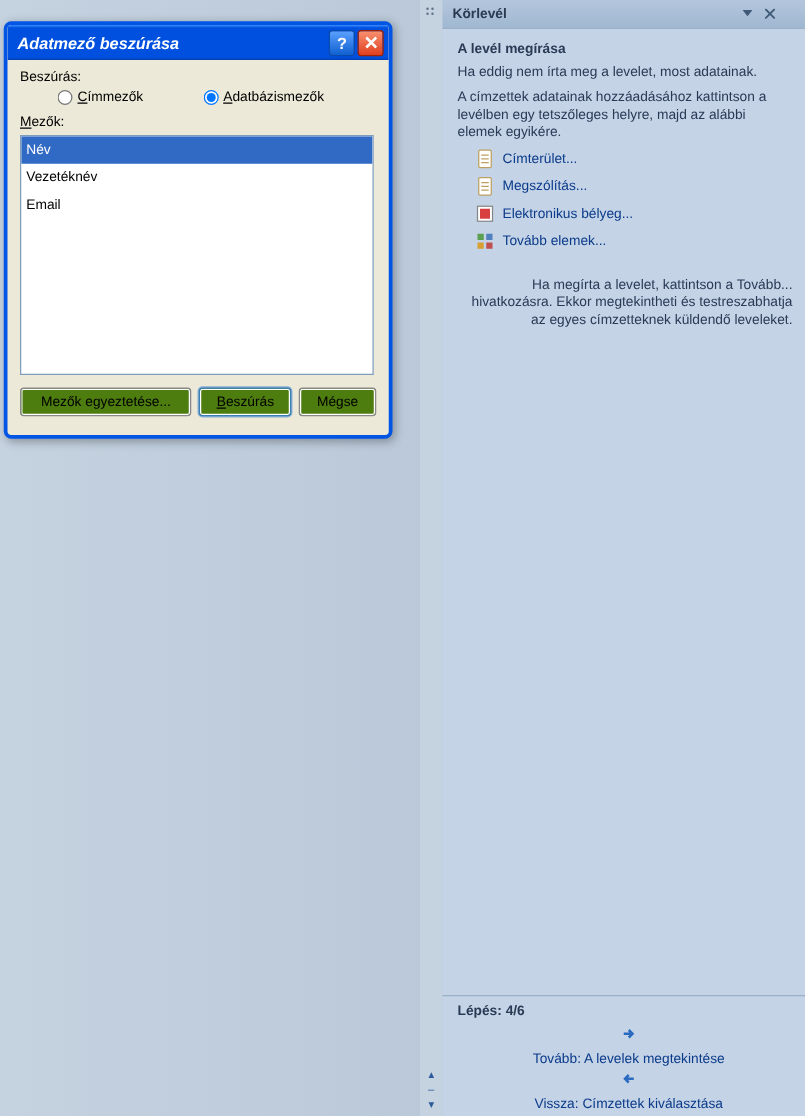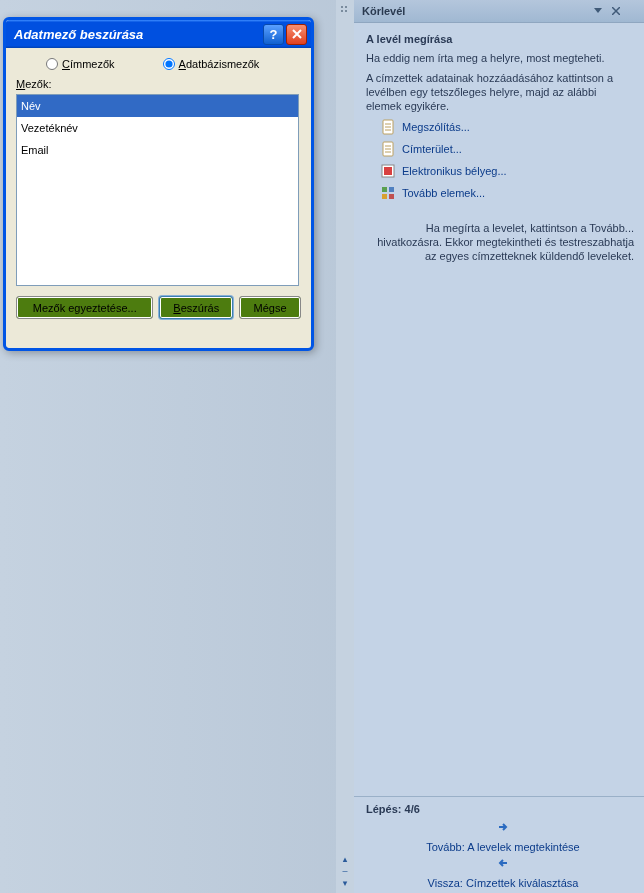--- a/index.html
+++ b/index.html
@@ -262,20 +262,21 @@
       <div class="titlebar">
         <span class="titlebar-title">Adatmező beszúrása</span>
         <div class="titlebar-btn help-btn">?</div>
         <div class="titlebar-btn close-btn">
           <svg width="10" height="10" viewBox="0 0 10 10">
               <path d="M1 1 L9 9 M9 1 L1 9" stroke="#fff" stroke-width="2"></path>
             </svg>
         </div>
       </div>
       <div class="dialog-body">
+        <div class="field-row">Beszúrás:</div>
         <div class="radio-row">
           <label class="radio-left">
             <input type="radio" name="ins" style="">
             <span><span class="u">C</span>ímmezők</span>
           </label>
           <label class="radio-right">
             <input type="radio" name="ins" checked="" style="">
             <span><span class="u">A</span>datbázismezők</span>
           </label>
         </div>
@@ -317,40 +318,40 @@
             </svg>
         </div>
         <div class="pane-header-btn">
           <svg width="8" height="8" viewBox="0 0 8 8">
               <path d="M0 0 L8 8 M8 0 L0 8" stroke="#405a78" stroke-width="1.5"></path>
             </svg>
         </div>
       </div>
       <div class="pane-content">
         <div class="section-title">A levél megírása</div>
-        <div class="section-text">Ha eddig nem írta meg a helyre, most megteheti.</div>
+        <div class="section-text">Ha eddig nem írta meg a levelet, most adatainak.</div>
         <div class="section-text">A címzettek adatainak hozzáadásához kattintson a levélben egy tetszőleges helyre, majd az alábbi elemek egyikére.</div>
 
         <div class="link-item">
           <svg class="icon-sm" viewBox="0 0 16 16">
               <rect x="3" y="1" width="10" height="14" rx="1" fill="#fff" stroke="#bca060"></rect>
               <line x1="5" y1="5" x2="11" y2="5" stroke="#bca060"></line>
               <line x1="5" y1="8" x2="11" y2="8" stroke="#bca060"></line>
               <line x1="5" y1="11" x2="11" y2="11" stroke="#bca060"></line>
             </svg>
-          <span class="link-text">Megszólítás...</span>
+          <span class="link-text">Címterület...</span>
         </div>
         <div class="link-item">
           <svg class="icon-sm" viewBox="0 0 16 16">
               <rect x="3" y="1" width="10" height="14" rx="1" fill="#fff" stroke="#bca060"></rect>
               <line x1="5" y1="5" x2="11" y2="5" stroke="#bca060"></line>
               <line x1="5" y1="8" x2="11" y2="8" stroke="#bca060"></line>
               <line x1="5" y1="11" x2="11" y2="11" stroke="#bca060"></line>
             </svg>
-          <span class="link-text">Címterület...</span>
+          <span class="link-text">Megszólítás...</span>
         </div>
         <div class="link-item">
           <svg class="icon-sm" viewBox="0 0 16 16">
               <rect x="2" y="2" width="12" height="12" fill="#fff" stroke="#888"></rect>
               <rect x="4" y="4" width="8" height="8" fill="#d84040"></rect>
             </svg>
           <span class="link-text">Elektronikus bélyeg...</span>
         </div>
         <div class="link-item">
           <svg class="icon-sm" viewBox="0 0 16 16">

